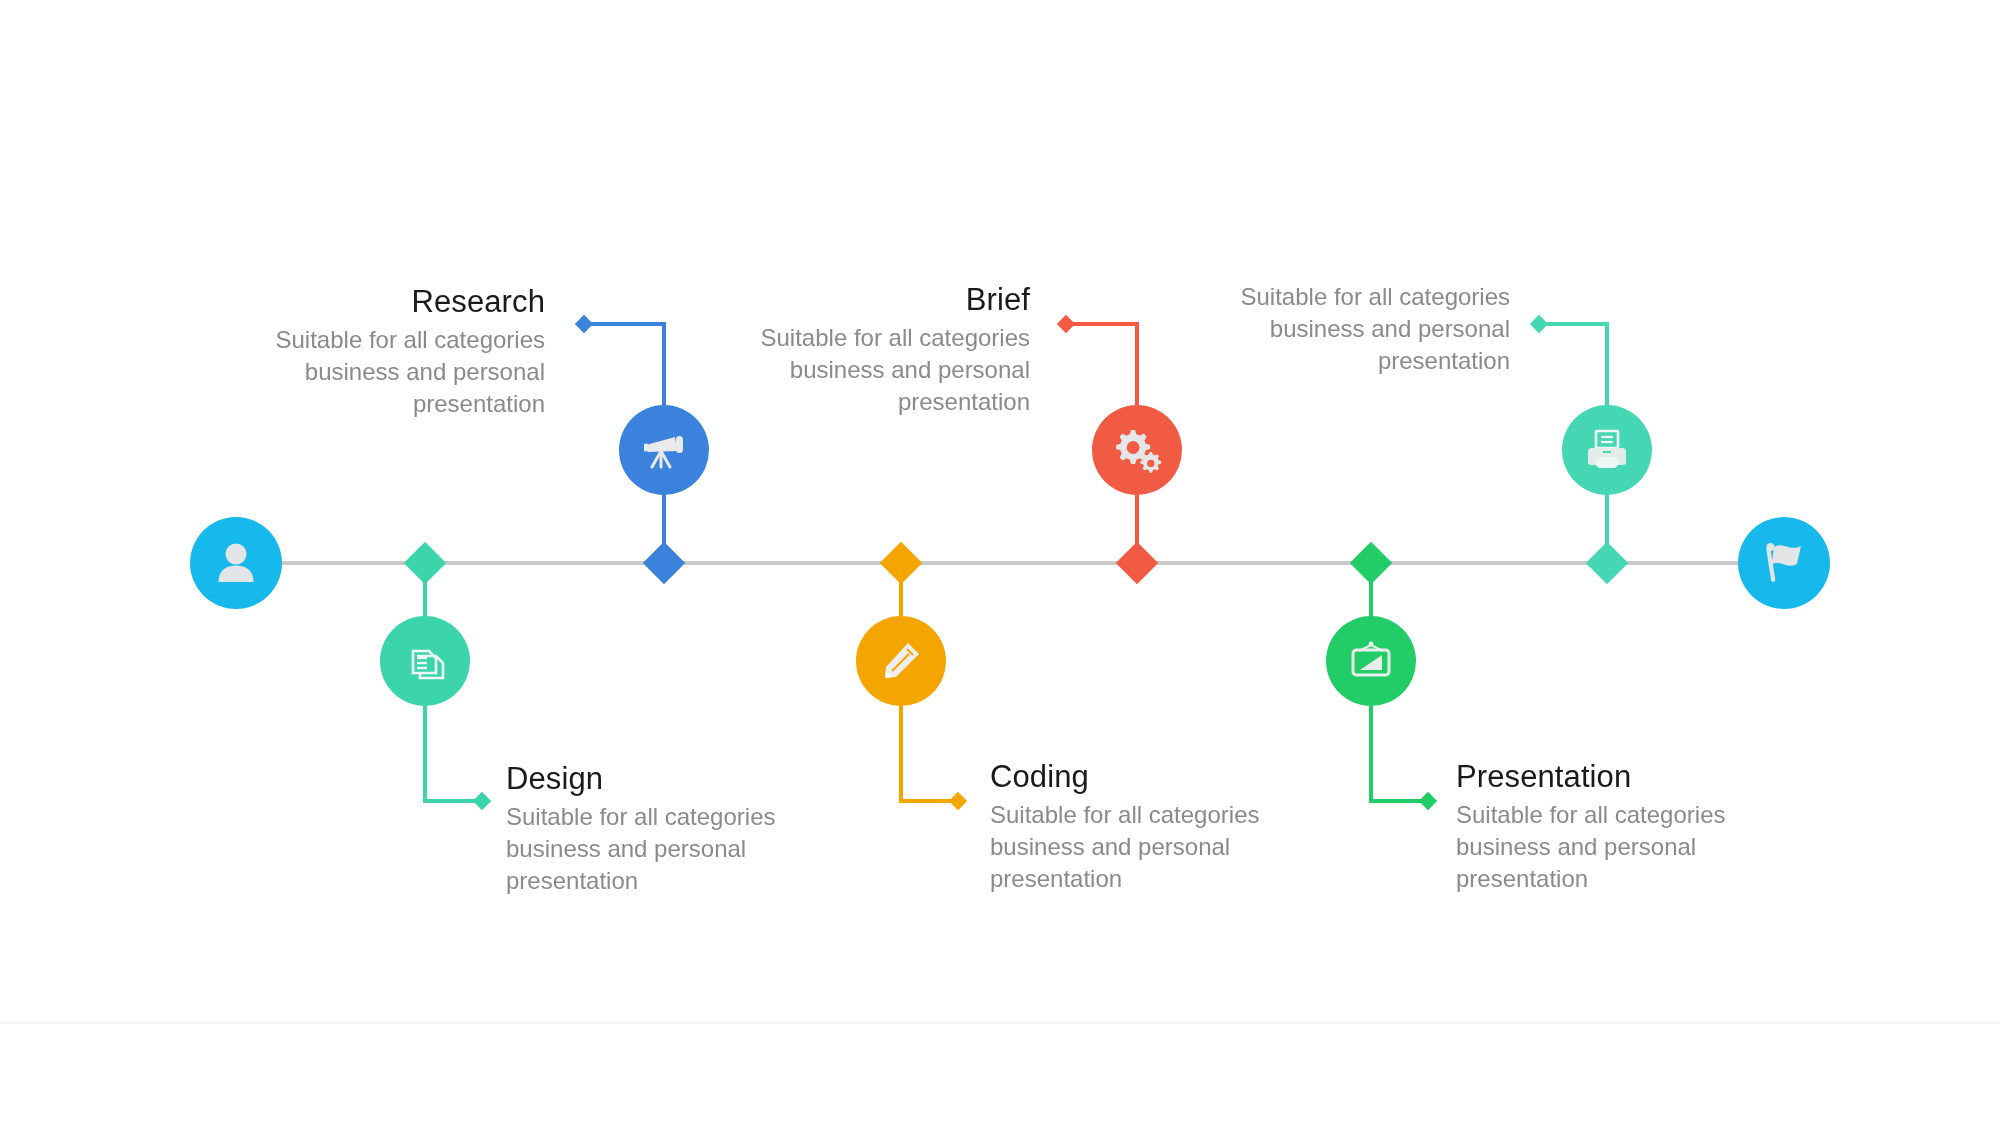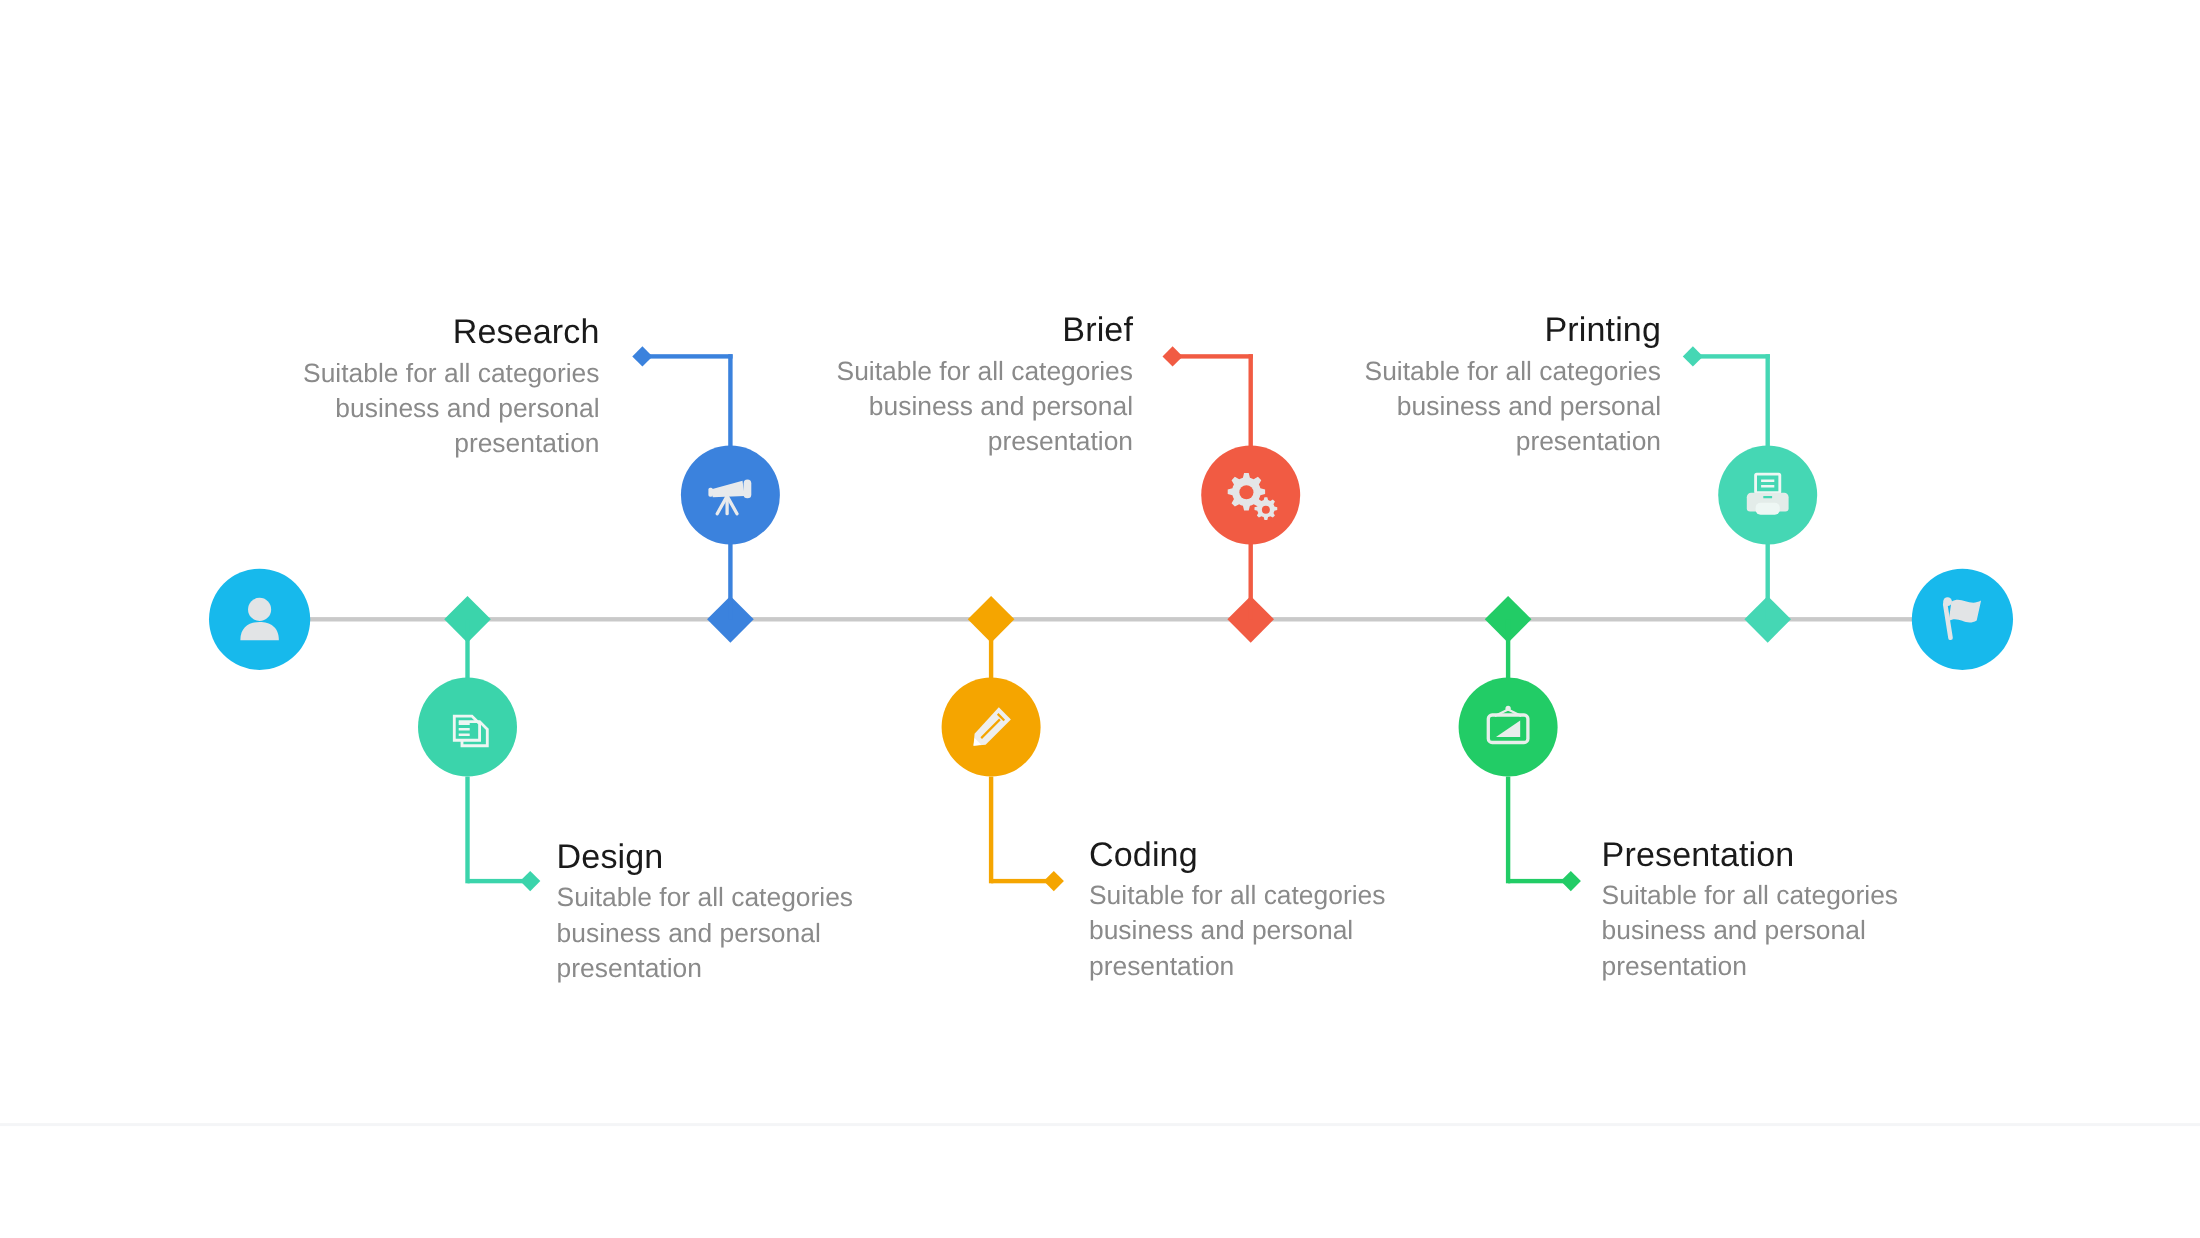--- a/index.html
+++ b/index.html
@@ -310,21 +310,20 @@
           <path d="M10 23 h30 a4 4 0 0 1 4 4 v10 a3 3 0 0 1-3 3 h-32 a3 3 0 0 1-3-3 v-10 a4 4 0 0 1 4-4 z" fill="#e3ece9"></path>
           <rect x="14" y="32" width="22" height="11" rx="4.5" fill="#eef7f4"></rect>
           <line x1="21" y1="27" x2="29" y2="27" stroke="#45d7b4" stroke-width="2"></line>
         </svg>
       </span>
     </div>
     <div class="elbow-v" style="left:1607px; top:322px; height:84px; background:#45d7b4;"></div>
     <div class="elbow-h" style="left:1538px; top:322px; width:71px; background:#45d7b4;"></div>
     <div class="tip" style="left:1539px; top:324px; background:#45d7b4;"></div>
     <div class="tblock up" style="left:1180px; top:281px;">
-      <div class="t-title">Printing</div>
       <div class="t-desc">
         <div>Suitable for all categories</div>
         <div>business and personal</div>
         <div>presentation</div>
       </div>
     </div>
   </div>
 
   <div class="footer-divider"></div>
   <div class="footer">

